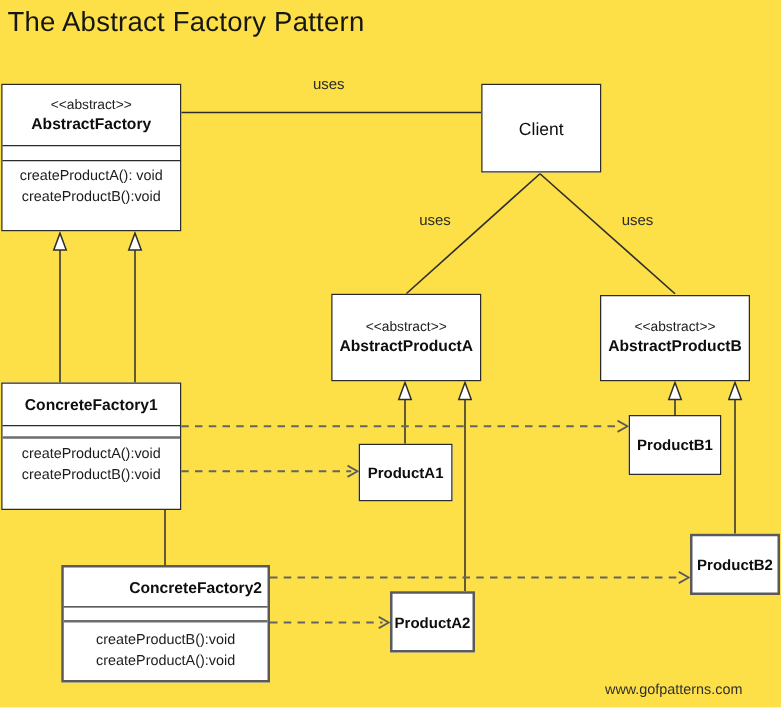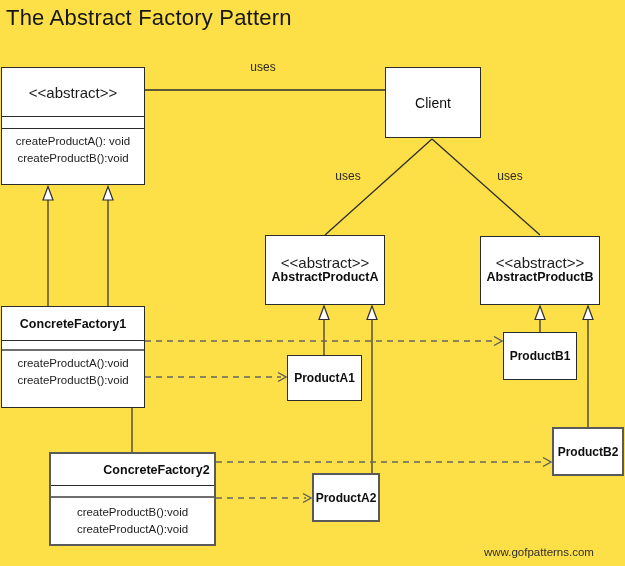--- a/index.html
+++ b/index.html
@@ -18,21 +18,21 @@
   .dashed{stroke:#646464;stroke-width:1.5;stroke-dasharray:6 5;fill:none;}
   .chev{stroke:#5a5a5a;stroke-width:1.4;fill:none;}
 
   .uml-class{
     position:absolute;z-index:2;background:#ffffff;box-sizing:border-box;
     border:1.4px solid #2b2b2b;display:flex;flex-direction:column;
   }
   .uml-class.thick{border:2px solid #5a5a5a;}
   .compartment{box-sizing:border-box;}
   .head{display:flex;flex-direction:column;align-items:center;justify-content:center;}
-  .stereo{font-size:15px;line-height:13px;color:#1c1c1c;}
+  .stereo{font-size:11px;line-height:13px;color:#1c1c1c;}
   .cname{font-size:12.5px;line-height:16px;font-weight:bold;color:#0e0e0e;}
   .sep-empty{border-top:1.2px solid #2b2b2b;border-bottom:1.2px solid #2b2b2b;}
   .sep-empty.gray-bottom{border-bottom:2px solid #6e6e6e;}
   .methods{font-size:11.5px;line-height:17px;text-align:center;color:#1c1c1c;padding-top:4px;}
   .simple{align-items:center;justify-content:center;display:flex;}
   .simple .cname{font-size:12px;}
 
   
   #abstract-factory{left:1px;top:67px;width:144px;height:118px;}
   #abstract-factory .head{height:48px;}
@@ -95,20 +95,21 @@
     <polyline class="chev" points="278,372.5 286,377 278,381.5"></polyline>
     <line class="dashed" x1="216" y1="462" x2="546" y2="462"></line>
     <polyline class="chev" points="543,457.5 551,462 543,466.5"></polyline>
     <line class="dashed" x1="216" y1="498" x2="306" y2="498"></line>
     <polyline class="chev" points="303,493.5 311,498 303,502.5"></polyline>
   </svg>
 
   <div class="uml-class" id="abstract-factory">
     <div class="compartment head">
       <div class="stereo">&lt;&lt;abstract&gt;&gt;</div>
+      <div class="cname">AbstractFactory</div>
     </div>
     <div class="compartment sep-empty"></div>
     <div class="compartment methods">
       <div>createProductA(): void</div>
       <div>createProductB():void</div>
     </div>
   </div>
 
   <div class="uml-class simple" id="client">
     <div class="cname">Client</div>

